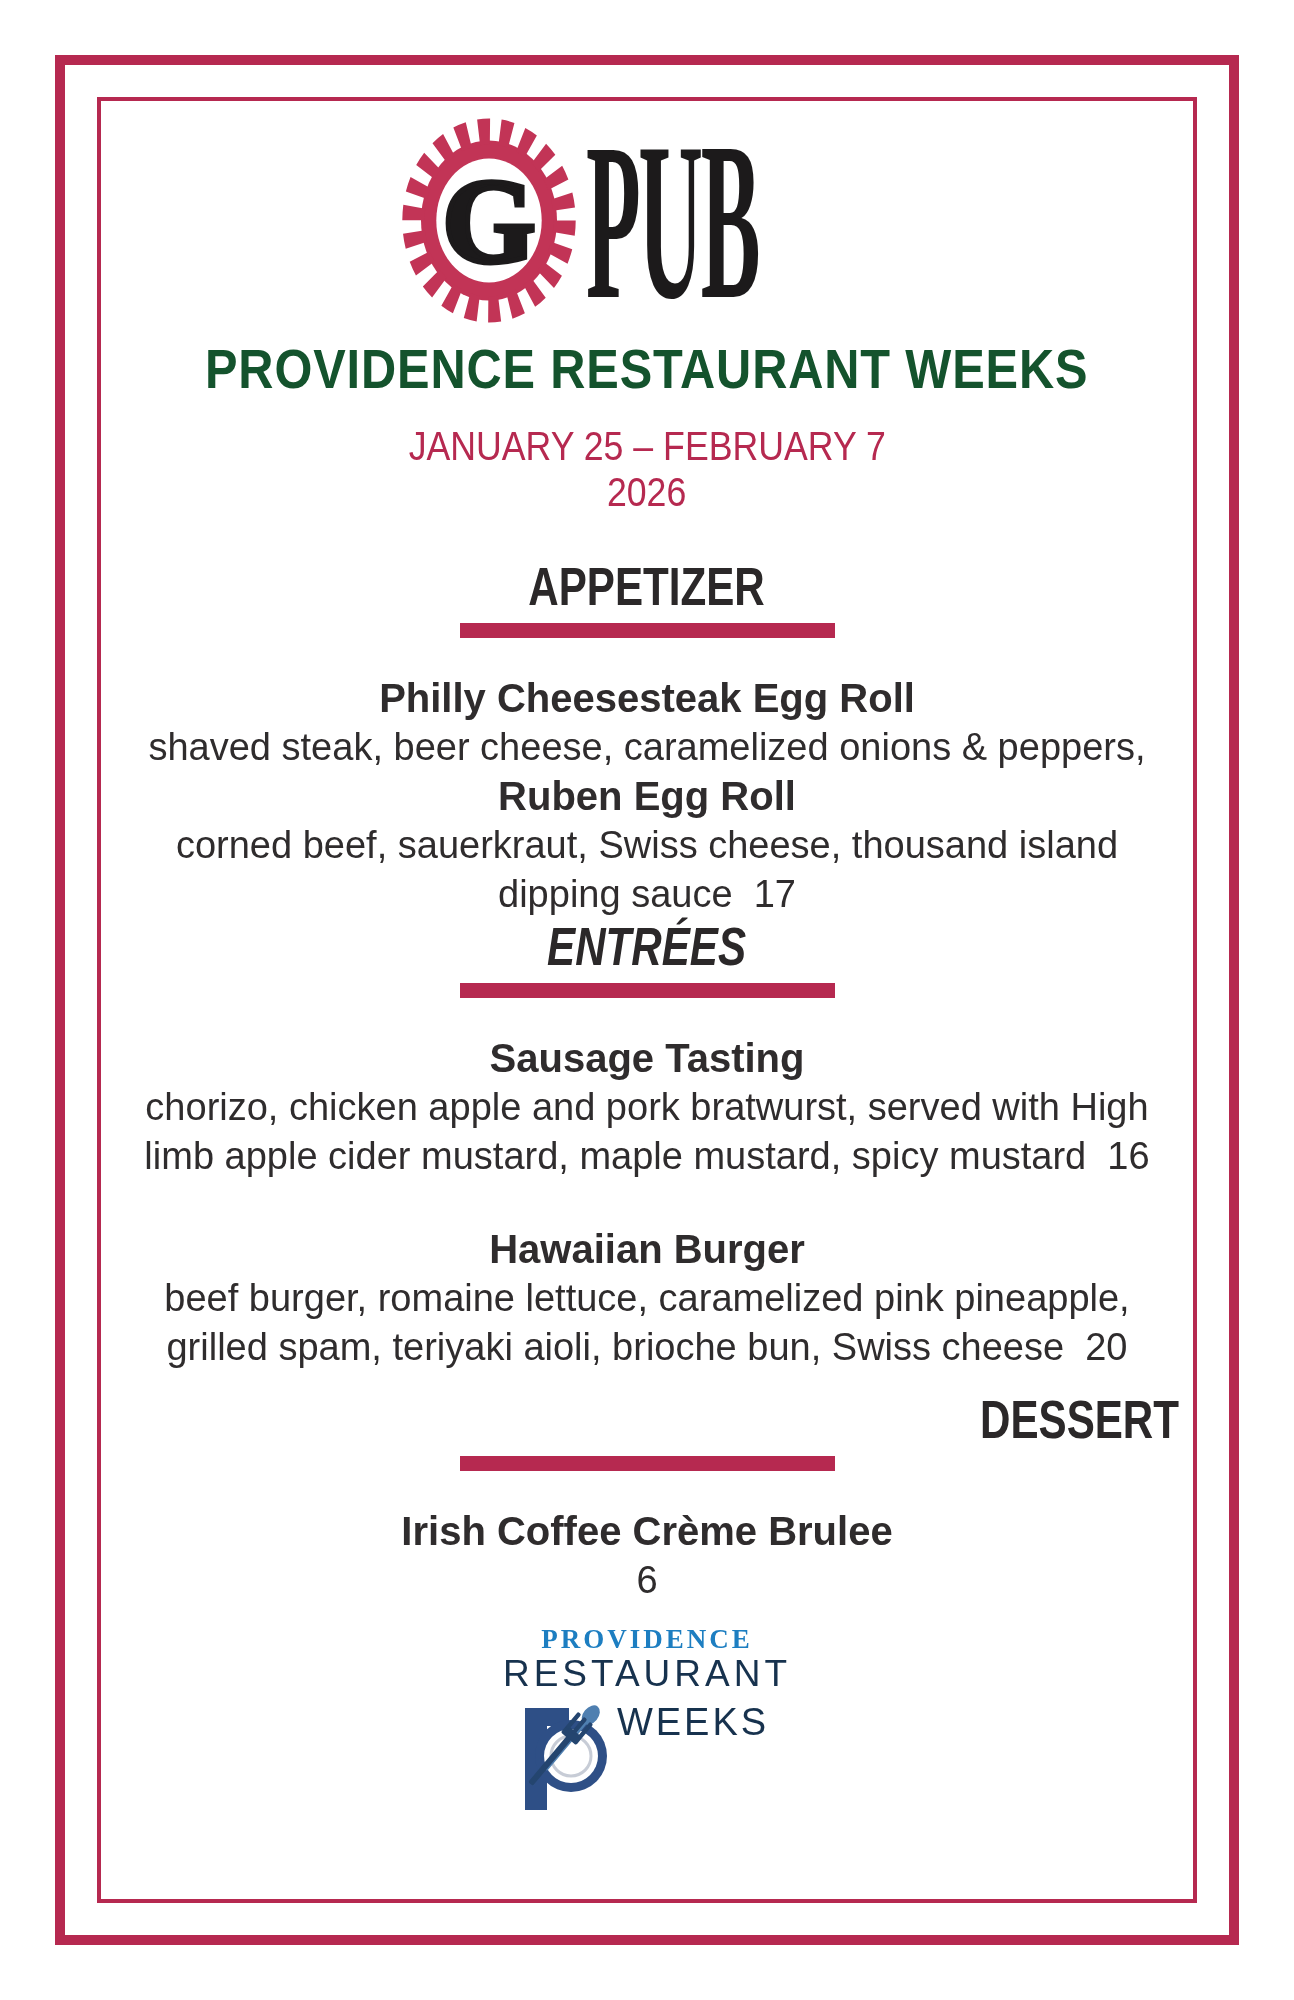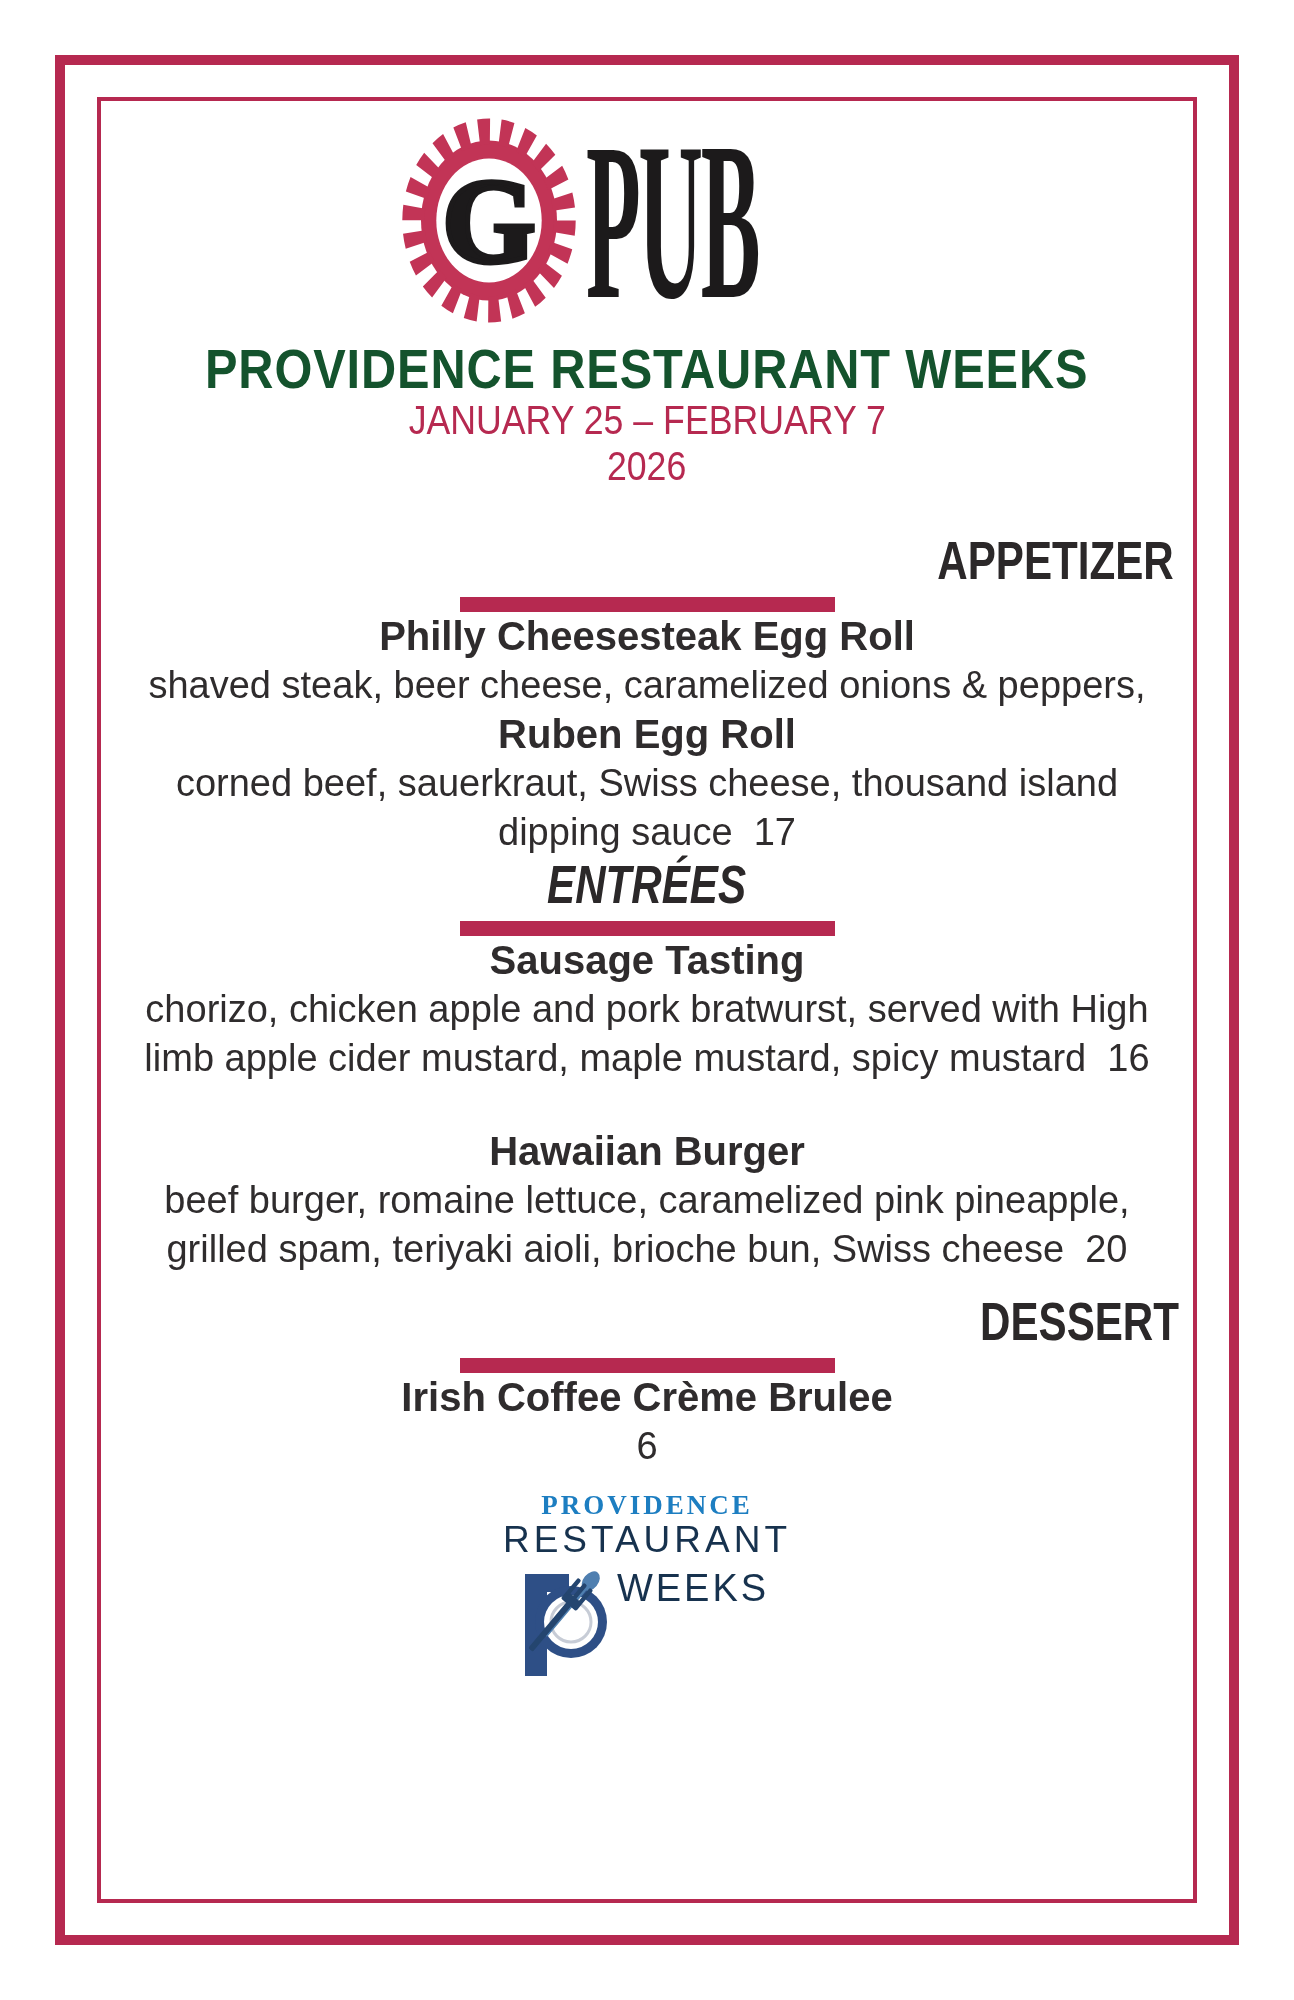--- a/index.html
+++ b/index.html
@@ -42,33 +42,33 @@
     font-family:"Liberation Serif", serif;
     font-weight:700;font-size:224px;line-height:1;
     letter-spacing:-6px;color:#1c1a1b;white-space:nowrap;
   }
   
   .cond{display:inline-block;transform:scaleX(0.87);transform-origin:center;white-space:nowrap;}
   .brand{
     margin-top:20px;font-size:56px;line-height:52px;
     color:#14532d;letter-spacing:1px;font-weight:700;
   }
-  .dates{margin-top:2px;font-size:41px;line-height:46px;color:#b62950;font-weight:400;}
+  .dates{margin-top:28px;font-size:41px;line-height:46px;color:#b62950;font-weight:400;}
   
   .section-title{
     margin:0;font-size:54px;line-height:54px;font-weight:700;color:#2b2829;letter-spacing:0;
   }
   .section-title .cond{transform:scaleX(0.78);}
-  .mt-app{margin-top:44px;text-align:right;}
+  .mt-app{margin-top:44px;}
   .mt-ent{font-style:italic;}
   .mt-des{margin-top:20px;text-align:right;}
   .section-bar{
     width:375px;height:15px;background:#b62950;margin:10px auto 0;
   }
-  .items{font-size:38px;line-height:49px;}
+  .items{margin-top:36px;font-size:38px;line-height:49px;}
   .item-name{font-weight:700;font-size:40px;white-space:pre-wrap;}
   .item-line{white-space:pre-wrap;}
   .items .item.gap-before{margin-top:44px;}
   
   .footer-logo{margin-top:19px;display:flex;flex-direction:column;align-items:center;}
   .f-providence{
     font-family:"Liberation Serif", serif;font-weight:700;
     font-size:27px;line-height:30px;letter-spacing:3px;color:#1d7ec1;
   }
   .f-restaurant{

